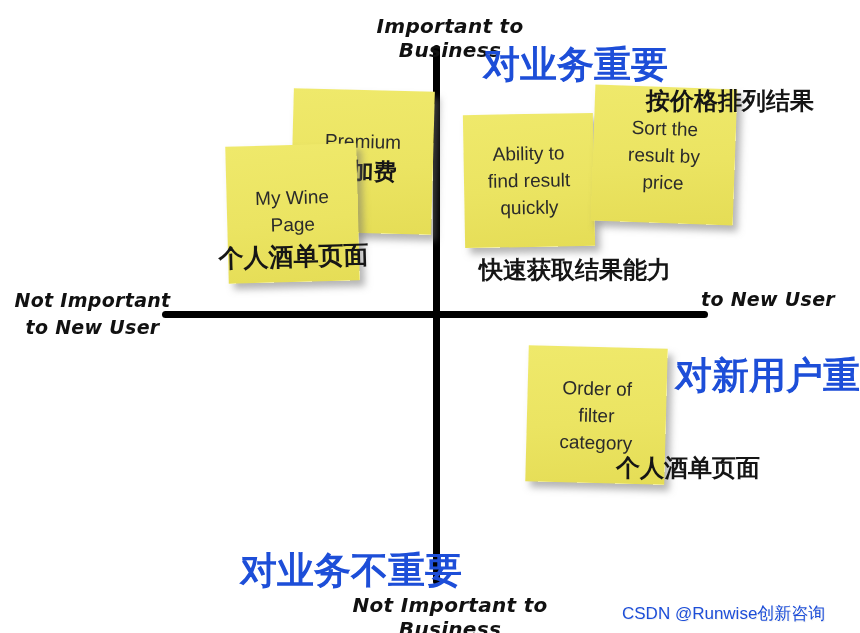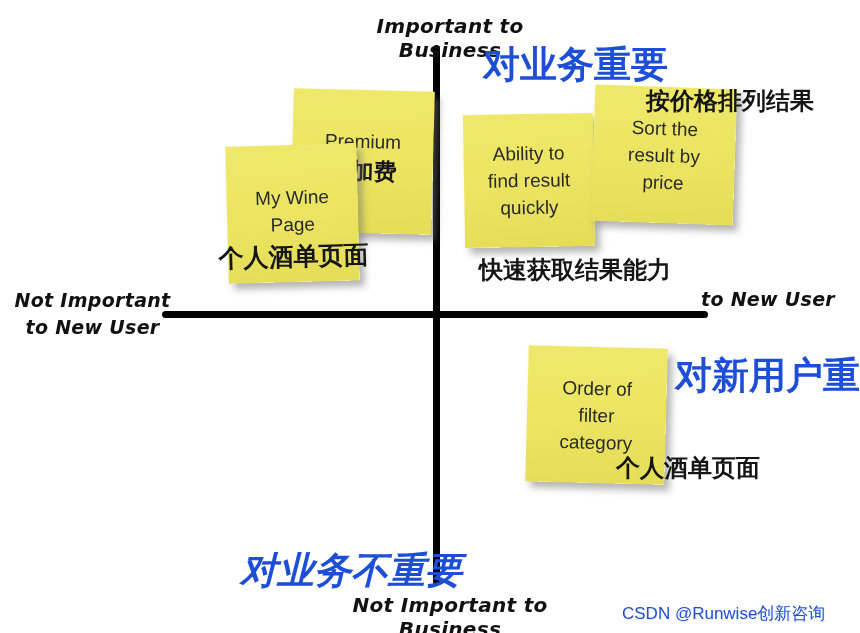--- a/index.html
+++ b/index.html
@@ -24,21 +24,21 @@
   .right-en  { left:688px; top:286px; width:160px; text-align:center; font-size:19px; line-height:27px; }
 
   
   .zh-big {
     position:absolute; font-size:37px; font-weight:600; color:#1d4ed8;
     white-space:nowrap; font-family:"Liberation Sans", sans-serif;
   }
   .top-zh    { left:483px; top:40px; }
   .left-zh   { left:42px;  top:344px; }
   .right-zh  { left:675px; top:351px; }
-  .bottom-zh { left:240px; top:546px;font-style:italic; }
+  .bottom-zh { left:240px; top:546px; }
 
   
   .note {
     position:absolute;
     background:linear-gradient(175deg, #efe96b 0%, #ebe462 55%, #e5dd56 100%);
     box-shadow:5px 6px 7px rgba(110,110,110,0.5);
     display:flex; flex-direction:column; align-items:center; justify-content:center;
     color:#2b2b2b; font-size:19px; line-height:27px; text-align:center;
   }
   .note .zh-inline { font-weight:600; color:#161616; }

